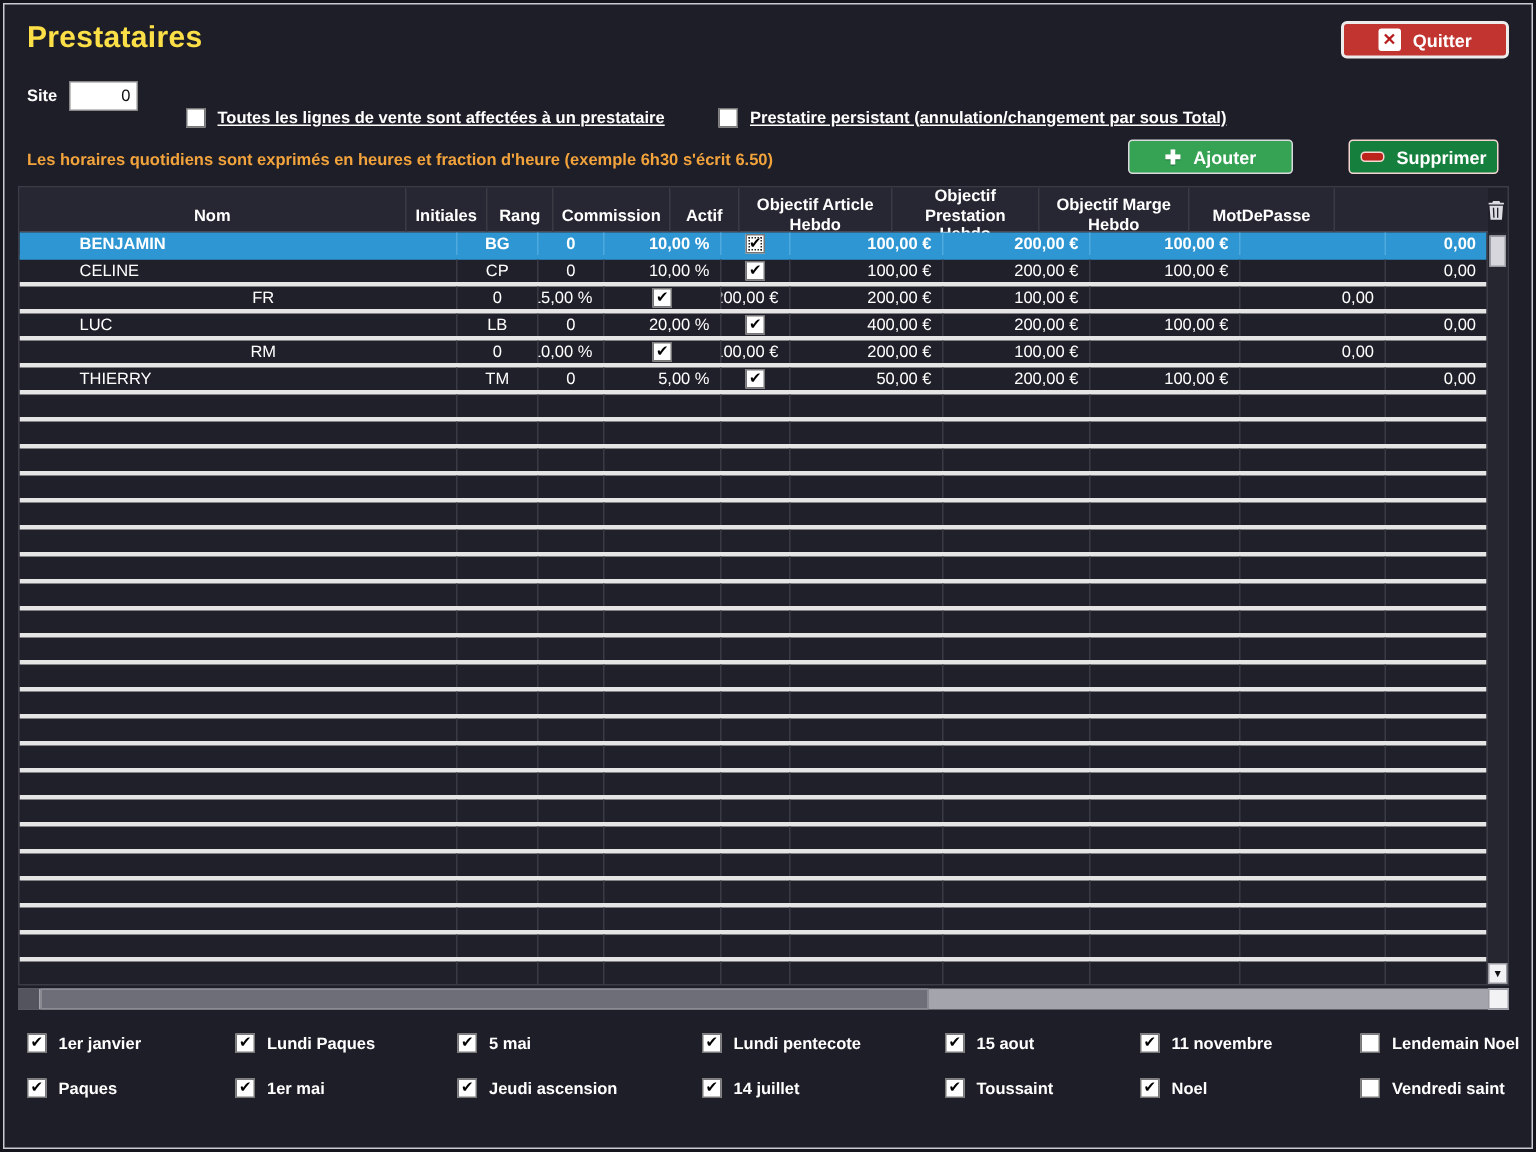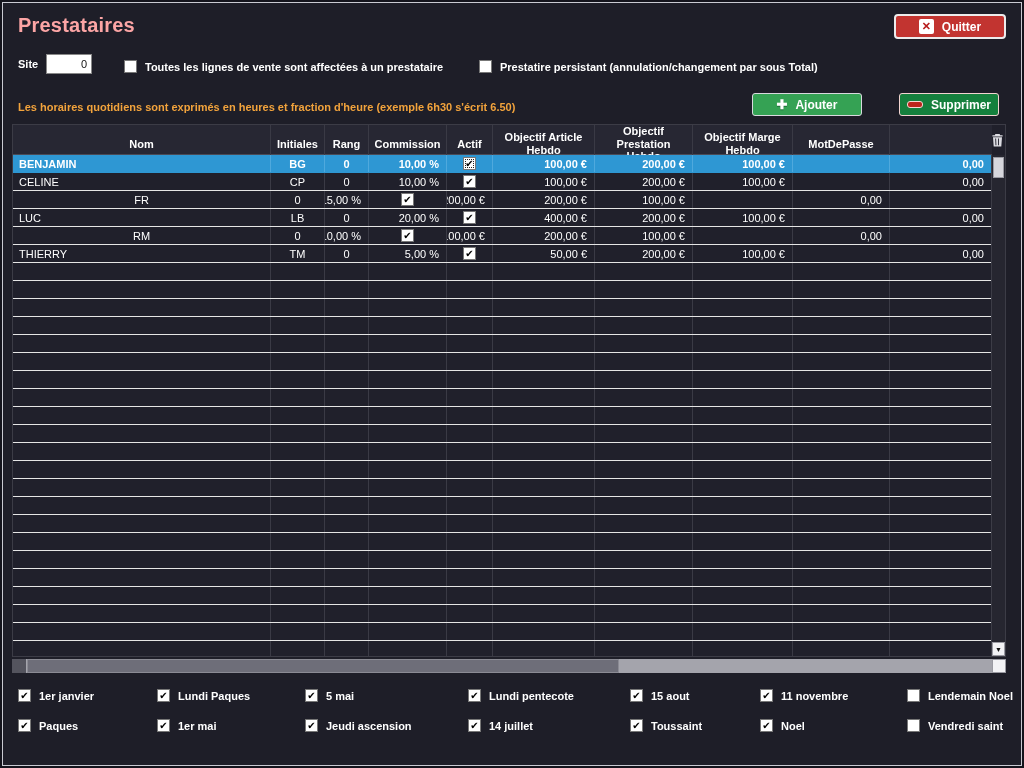--- a/index.html
+++ b/index.html
@@ -1,41 +1,41 @@
 <!DOCTYPE html>
 <html><head>
 <meta charset="utf-8">
 <style>
   * { box-sizing: border-box; margin: 0; padding: 0; }
   html,body { width:1024px; height:768px; background:#101018; font-family:"Liberation Sans","DejaVu Sans",sans-serif; overflow:hidden; }
   .window { position:relative; width:1024px; height:768px; background:#1e1e28; border:2px solid #14141c; box-shadow: inset 0 0 0 1px #c9cad2; overflow:hidden; }
 
-  .title { position:absolute; left:16px; top:12px; color:#fca5a5; font-size:20px; font-weight:bold; letter-spacing:.2px; }
+  .title { position:absolute; left:16px; top:12px; color:#fde047; font-size:20px; font-weight:bold; letter-spacing:.2px; }
 
   .btn { display:flex; align-items:center; justify-content:center; gap:8px; color:#fff; font-weight:bold; font-size:12px; cursor:pointer; border:none; }
   .btn-quit { position:absolute; right:16px; top:12px; width:112px; height:25px; background:#c23430; border:2px solid #ececec; border-radius:4px; }
   .qx { display:inline-flex; align-items:center; justify-content:center; width:15px; height:15px; background:#ffffff; color:#b71c1c; font-size:11px; font-weight:bold; border-radius:2px; }
 
   .site-row { position:absolute; left:0; top:52px; width:100%; height:22px; }
   .lbl { position:absolute; left:16px; top:4px; color:#fff; font-size:11px; font-weight:bold; }
   .site-input { position:absolute; left:44px; top:0; width:46px; height:20px; background:#fff; border:1px solid #888; color:#111; font-size:11px; text-align:right; padding-right:4px; font-family:inherit; }
-  .ckl { position:absolute; top:6px; display:flex; align-items:center; gap:8px; color:#fff; font-size:11px; font-weight:bold; cursor:pointer; }
+  .ckl { position:absolute; top:18px; display:flex; align-items:center; gap:8px; color:#fff; font-size:11px; font-weight:bold; cursor:pointer;text-decoration:underline; }
   .ck { display:inline-flex; align-items:center; justify-content:center; width:13px; height:13px; min-width:13px; background:#ffffff; border:1px solid #777; color:#000; font-size:10px; line-height:1; font-weight:bold; }
 
   .warning { position:absolute; left:16px; top:99px; color:#f2a33c; font-size:11px; font-weight:bold; }
   .btn-add { position:absolute; left:750px; top:91px; width:110px; height:23px; background:#35a254; border:1px solid #d9d9de; border-radius:3px; }
   .plus { color:#ffffff; font-size:13px; line-height:1; text-shadow:0 1px 0 #1d6b36; }
   .btn-del { position:absolute; left:897px; top:91px; width:100px; height:23px; background:#15803d; border:1px solid #f3d4d1; border-radius:3px; }
   .minus { display:inline-block; width:16px; height:7px; background:#bc241b; border:1px solid #f5d7d4; border-radius:3px; }
 
   .table { position:absolute; left:10px; top:122px; width:994px; height:533px; background:#20202b; border:1px solid #3c3c46; overflow:hidden; }
   .thead { position:absolute; left:0; top:0; width:979px; height:30px; background:#272733; display:grid; grid-template-columns:258px 54px 44px 78px 46px 102px 98px 100px 97px auto; border-bottom:1px solid #4a4a55; }
   .th { display:flex; align-items:center; justify-content:center; text-align:center; color:#fff; font-size:11px; font-weight:bold; white-space:pre-line; line-height:1.15; border-right:1px solid #3a3a45; }
   .tbody { position:absolute; left:0; top:30px; width:979px; bottom:0; }
-  .tr { display:grid; grid-template-columns:258px 54px 44px 78px 46px 102px 98px 100px 97px auto; height:18px; border-bottom:1px solid #e5e5e5; }
+  .tr { display:grid; grid-template-columns:258px 54px 44px 78px 46px 102px 98px 100px 97px auto; height:18px; border-bottom:3px solid #e5e5e5;padding-left:34px; }
   .td { display:flex; align-items:center; color:#fff; font-size:11px; border-right:1px solid #3a3a45; overflow:hidden; white-space:nowrap; }
   .al-left   { justify-content:flex-start; padding-left:6px; }
   .al-center { justify-content:center; }
   .al-right  { justify-content:flex-end; padding-right:7px; }
   .tr.selected { background:#2e97d3; border-bottom-color:#2e97d3; }
   .tr.selected .td { font-weight:bold; border-right-color:#4fa9dd; }
   .tr.selected .ck { outline:1px dotted #222; outline-offset:-3px; }
 
   .vscroll { position:absolute; right:0; top:30px; bottom:0; width:14px; background:#262630; border-left:1px solid #3c3c46; }
   .vthumb { position:absolute; left:1px; right:1px; top:2px; height:21px; background:#d6d6dc; border:1px solid #9a9aa2; }

